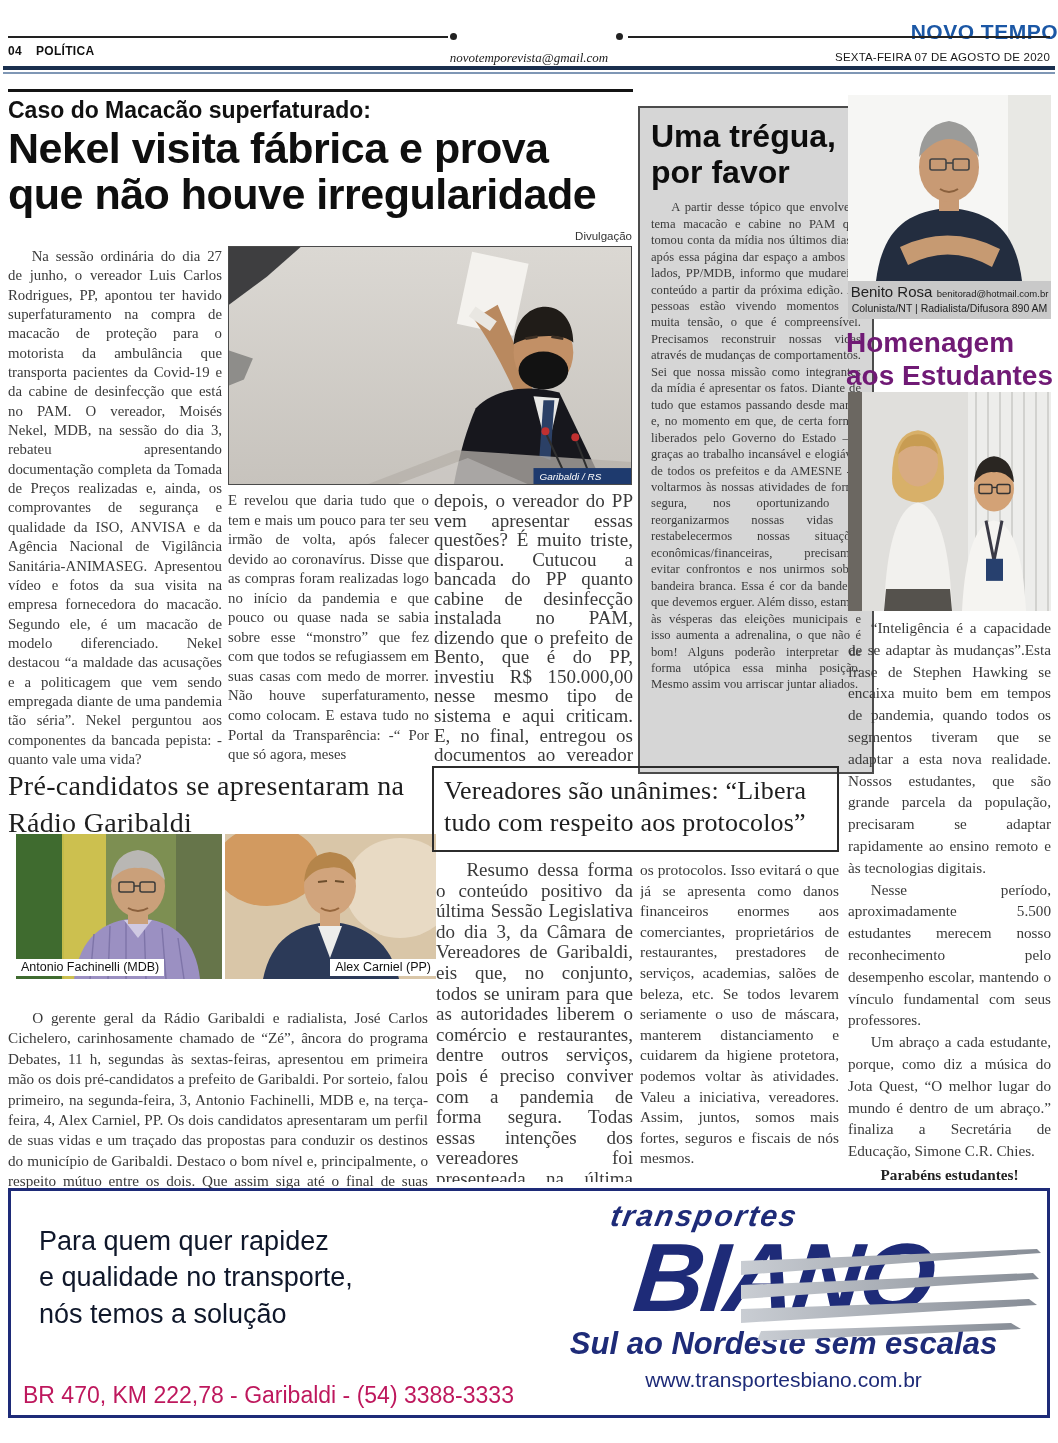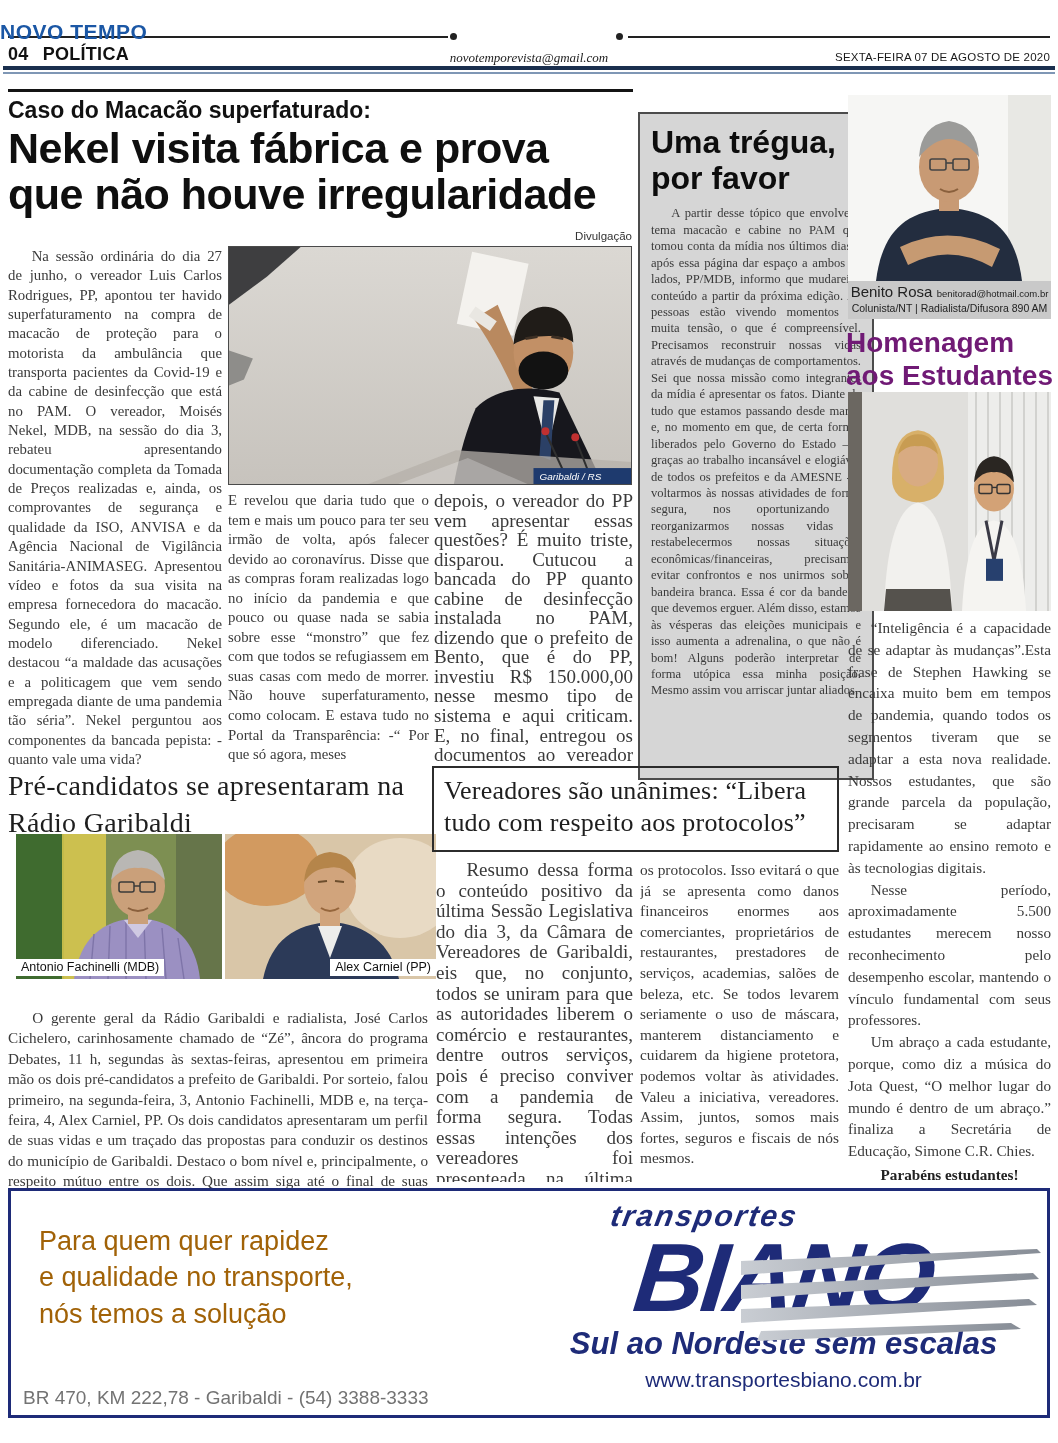--- a/index.html
+++ b/index.html
@@ -13,42 +13,42 @@
   .sans{font-family:"Liberation Sans",sans-serif;}
   .just{text-align:justify;color:var(--body-ink);}
   .just p{margin:0;}
   .indent{text-indent:1.6em;}
 
   
   #hline-l{left:8px;top:36px;width:440px;height:2px;background:#222;}
   #hline-r{left:628px;top:36px;width:422px;height:2px;background:#222;}
   .hdot{width:7px;height:7px;border-radius:50%;background:#222;top:33px;}
   #hdot-l{left:450px;} #hdot-r{left:616px;}
-  #masthead{left:0;right:0;top:20px;text-align:left;font-weight:bold;font-size:21px;
+  #masthead{left:0;right:0;top:20px;text-align:right;font-weight:bold;font-size:21px;
             letter-spacing:.5px;color:var(--masthead-blue);}
   #masthead-email{left:0;right:0;top:50px;text-align:center;font-style:italic;font-size:13px;color:#222;}
-  #pagenum{left:8px;top:44px;font-weight:bold;font-size:18px;letter-spacing:.3px;color:#111;}
+  #pagenum{left:8px;top:44px;font-weight:bold;font-size:12px;letter-spacing:.3px;color:#111;}
   #pagenum .num{margin-right:14px;}
   #edition-date{right:8px;top:51px;font-size:11.5px;letter-spacing:.2px;color:#1a1a1a;margin-left:39px;}
   #rule-navy{left:3px;right:3px;top:66px;height:4px;background:var(--rule-navy);}
   #rule-steel{left:3px;right:3px;top:72px;height:2px;background:var(--rule-steel);}
 
   
   #art1-rule{left:8px;top:89px;width:625px;height:3px;background:#141414;}
   #art1-kicker{left:8px;top:97px;font-weight:bold;font-size:23px;color:#111;}
   #art1-headline{left:8px;top:126px;width:625px;font-weight:bold;font-size:43px;line-height:1.06;
                  letter-spacing:-.5px;color:#0f0f0f;}
   #art1-credit{left:228px;top:230px;width:404px;text-align:right;font-size:11.5px;color:#333;}
   #art1-photo{left:228px;top:246px;width:404px;height:239px;border:1px solid #4a4a4a;box-sizing:border-box;background:#d6d3ce;}
   #art1-col1{left:8px;top:247px;width:214px;height:518px;font-size:14.8px;line-height:19.35px;overflow:hidden;}
   #art1-col2{left:228px;top:491px;width:201px;height:274px;font-size:14.8px;line-height:19.55px;overflow:hidden;}
   #art1-col3{left:434px;top:491px;width:199px;height:274px;font-size:19px;line-height:19.55px;overflow:hidden;}
 
   
-  #tregua{left:638px;top:112px;width:236px;height:668px;background:var(--box-gray);
+  #tregua{left:638px;top:106px;width:236px;height:668px;background:var(--box-gray);
           border:2px solid #4c4c4c;box-sizing:border-box;padding:10px 11px 0 11px;}
   .tregua-title{font-family:"Liberation Sans",sans-serif;font-weight:bold;font-size:32px;line-height:1.13;color:#0d0d0d;}
   #tregua p{margin:9px 0 0 0;font-size:12.6px;line-height:16.45px;text-indent:1.6em;}
 
   
   #benito-photo{left:848px;top:95px;width:203px;height:186px;background:#f5f5f3;}
   #benito-caption{left:848px;top:281px;width:203px;height:38px;background:var(--caption-gray);
                   text-align:center;color:#222;padding-top:2px;box-sizing:border-box;}
   #benito-caption .nm{font-size:15px;}
   #benito-caption .em{font-size:9.5px;}
@@ -72,22 +72,22 @@
 
   
   #ver-box{left:432px;top:766px;width:407px;height:86px;border:2px solid #2c2c2c;box-sizing:border-box;
            padding:7px 10px;}
   #ver-headline{font-size:26px;line-height:1.24;color:#1e1e1e;letter-spacing:.2px;}
   #ver-col1{left:436px;top:860px;width:197px;height:322px;font-size:19px;line-height:20.6px;overflow:hidden;}
   #ver-col2{left:640px;top:860px;width:199px;height:322px;font-size:15.4px;line-height:20.6px;overflow:hidden;}
 
   
   #ad{left:8px;top:1188px;width:1042px;height:230px;border:3px solid var(--ad-navy);box-sizing:border-box;background:#fff;}
-  #ad-slogan{position:absolute;left:28px;top:32px;font-size:27px;line-height:1.35;color:#a16207;}
-  #ad-address{position:absolute;left:12px;bottom:6px;font-size:19px;color:#737373;}
+  #ad-slogan{position:absolute;left:28px;top:32px;font-size:27px;line-height:1.35;color:#0f172a;}
+  #ad-address{position:absolute;left:12px;bottom:6px;font-size:23px;color:#be185d;}
   #ad-logo{position:absolute;left:520px;top:8px;width:505px;text-align:center;color:var(--ad-navy);}
   #ad-brand-top{font-style:italic;font-weight:bold;font-size:30px;letter-spacing:2px;transform:skewX(-10deg);
                 text-align:left;padding-left:80px;}
   #ad-brand{font-style:italic;font-weight:bold;font-size:97px;line-height:.92;letter-spacing:-3px;
             transform:skewX(-6deg);}
   #ad-stripes{position:absolute;left:210px;top:48px;width:300px;height:96px;pointer-events:none;}
   #ad-tagline{font-style:italic;font-weight:bold;font-size:31px;margin-top:4px;}
   #ad-site{font-size:21px;margin-top:6px;font-family:"Liberation Sans",sans-serif;}
   .adsans{font-family:"Liberation Sans",sans-serif;}
 </style>

